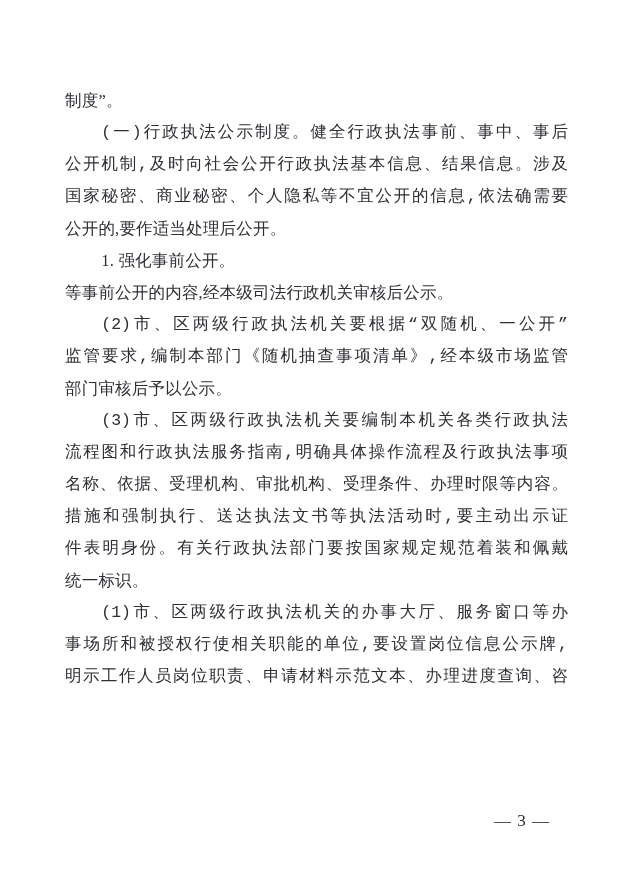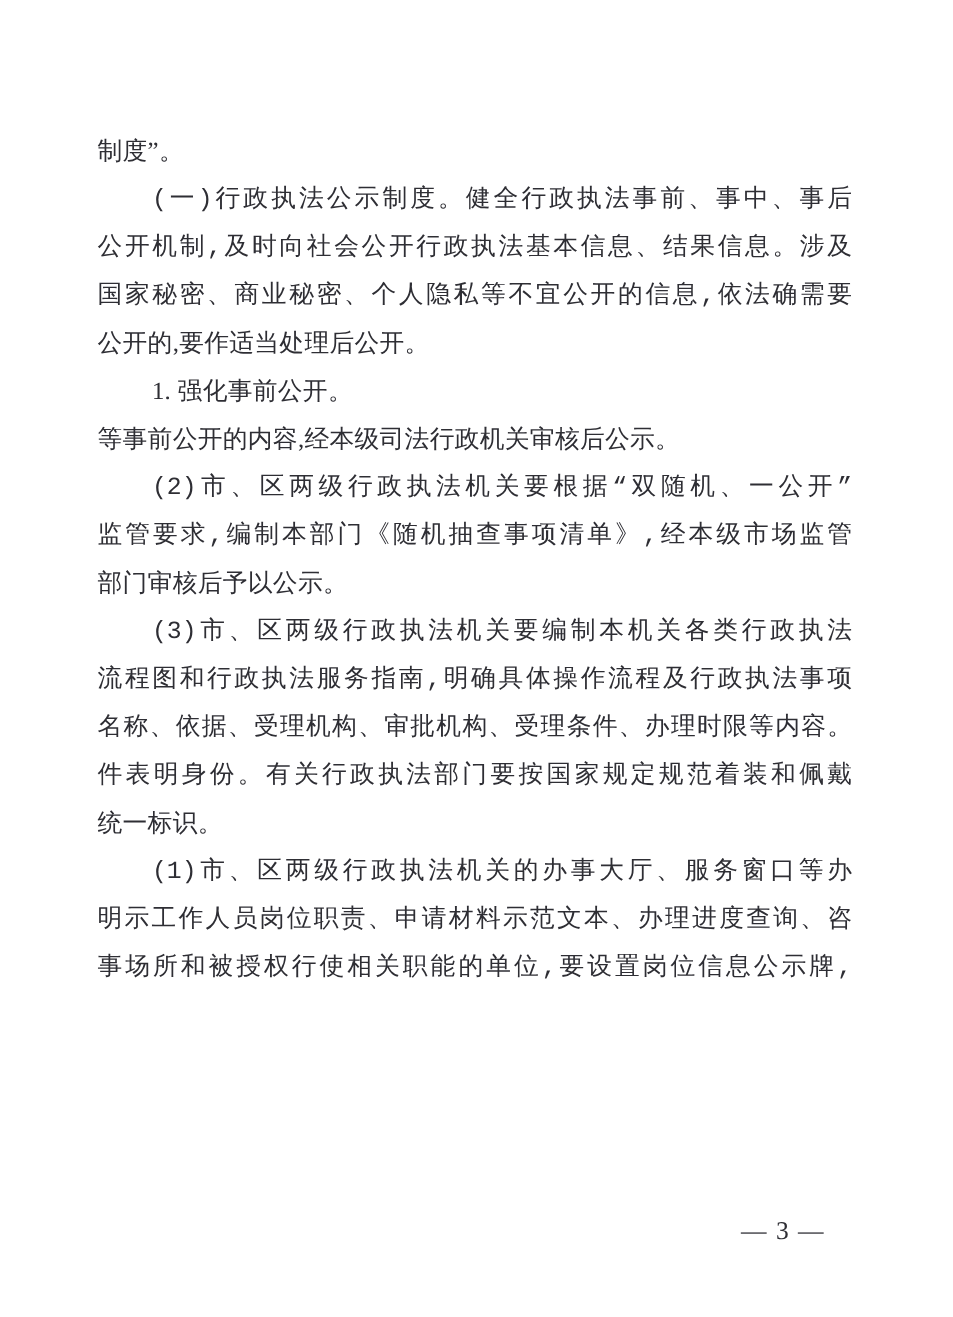--- a/index.html
+++ b/index.html
@@ -61,20 +61,21 @@
       <div class="line fill">国家秘密、商业秘密、个人隐私等不宜公开的信息,依法确需要</div>
       <div class="line">公开的,要作适当处理后公开。</div>
       <div class="line indent">1. 强化事前公开。</div>
       <div class="line">等事前公开的内容,经本级司法行政机关审核后公示。</div>
       <div class="line fill indent">(2)市、区两级行政执法机关要根据“双随机、一公开”</div>
       <div class="line fill">监管要求,编制本部门《随机抽查事项清单》,经本级市场监管</div>
       <div class="line">部门审核后予以公示。</div>
       <div class="line fill indent">(3)市、区两级行政执法机关要编制本机关各类行政执法</div>
       <div class="line fill">流程图和行政执法服务指南,明确具体操作流程及行政执法事项</div>
       <div class="line fill">名称、依据、受理机构、审批机构、受理条件、办理时限等内容。</div>
+      <div class="line fill">措施和强制执行、送达执法文书等执法活动时,要主动出示证</div>
       <div class="line fill">件表明身份。有关行政执法部门要按国家规定规范着装和佩戴</div>
       <div class="line">统一标识。</div>
       <div class="line fill indent">(1)市、区两级行政执法机关的办事大厅、服务窗口等办</div>
+      <div class="line fill">事场所和被授权行使相关职能的单位,要设置岗位信息公示牌,</div>
       <div class="line fill">明示工作人员岗位职责、申请材料示范文本、办理进度查询、咨</div>
-      <div class="line fill">事场所和被授权行使相关职能的单位,要设置岗位信息公示牌,</div>
     </div>
   <div class="page-number">— 3 —</div>
 </div>
 
 </body></html>

